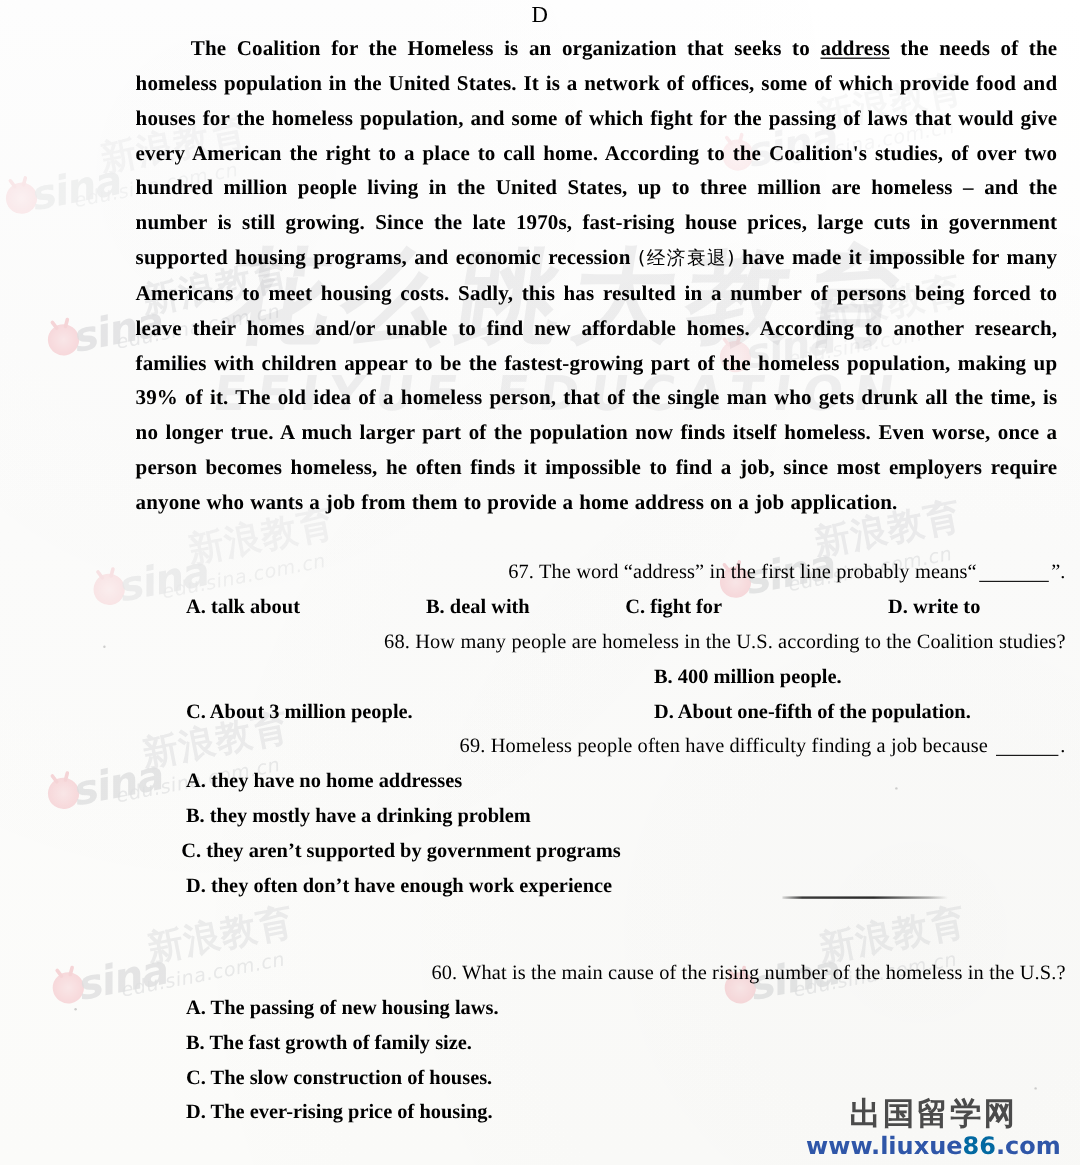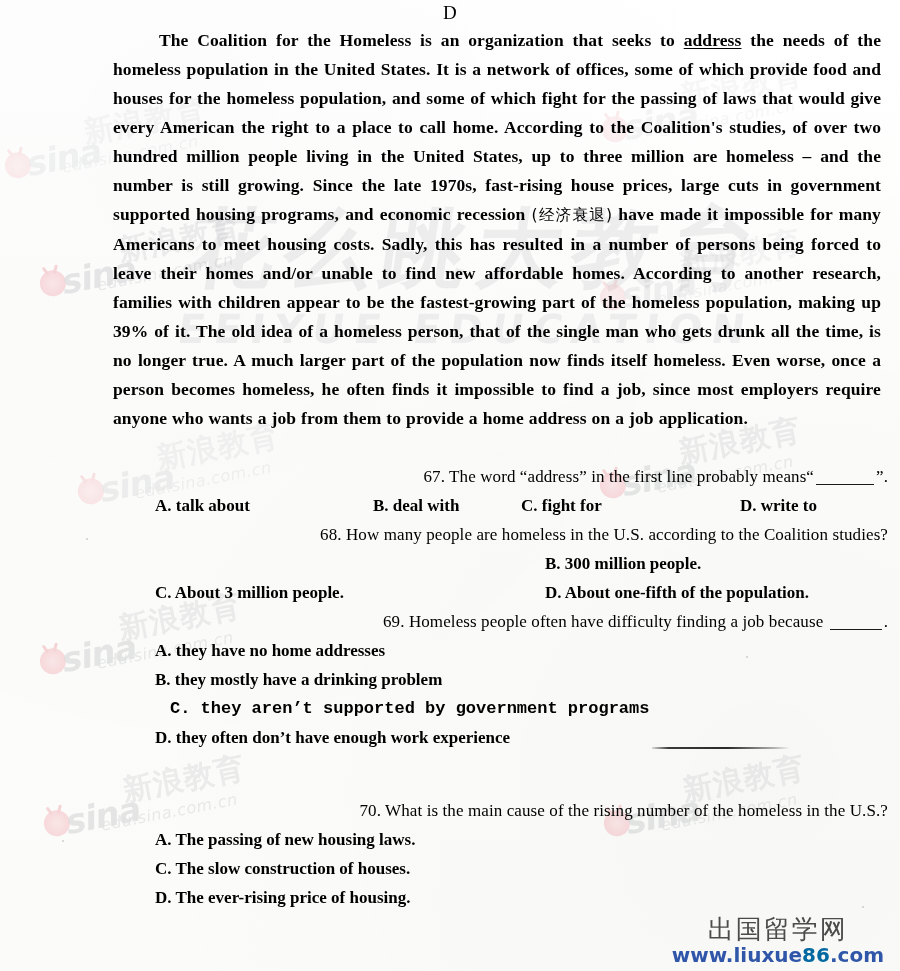--- a/index.html
+++ b/index.html
@@ -239,21 +239,21 @@
     position: absolute;
     right: 16px;
     bottom: 6px;
     z-index: 6;
     text-align: center;
     line-height: 1.0;
   }
   .footer-stamp .cn {
     font-family: "DejaVu Sans", sans-serif;
     font-size: 26px;
-    font-weight: 400;
+    font-weight: 700;
     color: #4b4b4b;
     letter-spacing: 2px;
     display: block;
   }
   .footer-stamp .url {
     font-family: "DejaVu Sans", sans-serif;
     font-size: 20px;
     font-weight: 700;
     color: #2f56a8;
     letter-spacing: 0px;
@@ -361,55 +361,58 @@
 
     <div class="passage" id="passage-host">
         <p style="margin: 0px;"><span class="indent"></span><span>The Coalition for the Homeless is an organization that seeks to </span><u>address</u><span> the needs of the homeless population in the United States. It is a network of offices, some of which provide food and houses for the homeless population, and some of which fight for the passing of laws that would give every American the right to a place to call home. According to the Coalition's studies, of over two hundred million people living in the United States, up to three million are homeless – and the number is still growing. Since the late 1970s, fast-rising house prices, large cuts in government supported housing programs, and economic recession </span><span class="cn-gloss">(经济衰退)</span><span> have made it impossible for many Americans to meet housing costs. Sadly, this has resulted in a number of persons being forced to leave their homes and/or unable to find new affordable homes. According to another research, families with children appear to be the fastest-growing part of the homeless population, making up 39% of it. The old idea of a homeless person, that of the single man who gets drunk all the time, is no longer true. A much larger part of the population now finds itself homeless. Even worse, once a person becomes homeless, he often finds it impossible to find a job, since most employers require anyone who wants a job from them to provide a home address on a job application.</span></p>
       </div>
 
     <div class="questions" id="questions-host">
         <div class="q-block">
           <div class="qrow"><span>67. </span><span>The word “address” in the first line probably means“</span><span class="blank-line"></span><span>”.</span></div>
           <div class="opt-row">
             <span class="opt" style="left: 42px;">A. talk about</span>
-            <span class="opt" style="left: 260px;">B. deal with</span>
+            <span class="opt" style="left: 242px;">B. deal with</span>
             <span class="opt" style="left: 408px;">C. fight for</span>
             <span class="opt" style="left: 627px;">D. write to</span>
           </div>
         </div>
         <div class="q-block">
           <div class="qrow"><span>68. </span><span>How many people are homeless in the U.S. according to the Coalition studies?</span></div>
           <div class="opt-row">
-            <span class="opt" style="left: 432px;">B. 300 million people.</span>
+            <span class="opt" style="left: 432px;">B. 400 million people.</span>
           </div>
           <div class="opt-row">
             <span class="opt" style="left: 42px;">C. About 3 million people.</span>
             <span class="opt" style="left: 432px;">D. About one-fifth of the population.</span>
           </div>
         </div>
         <div class="q-block">
           <div class="qrow"><span>69. </span><span>Homeless people often have difficulty finding a job because </span><span class="blank-line short"></span><span>.</span></div>
           <div class="opt-row">
             <span class="opt" style="left: 42px;">A. they have no home addresses</span>
           </div>
           <div class="opt-row">
             <span class="opt" style="left: 42px; text-align: center;">B. they mostly have a drinking problem</span>
           </div>
           <div class="opt-row">
-            <span class="opt" style="left: 57px; font-family: Liberation Mono, monospace;">C. they aren’t supported by government programs</span>
+            <span class="opt" style="left: 38px;">C. they aren’t supported by government programs</span>
           </div>
           <div class="opt-row">
             <span class="opt" style="left: 42px;">D. they often don’t have enough work experience</span>
           </div>
         </div>
         <div class="q-block">
           <div class="spacer-lg"></div>
-          <div class="qrow"><span>70. </span><span>What is the main cause of the rising number of the homeless in the U.S.?</span></div>
+          <div class="qrow"><span>60. </span><span>What is the main cause of the rising number of the homeless in the U.S.?</span></div>
           <div class="opt-row">
             <span class="opt" style="left: 42px;">A. The passing of new housing laws.</span>
+          </div>
+          <div class="opt-row">
+            <span class="opt" style="left: 42px;">B. The fast growth of family size.</span>
           </div>
           <div class="opt-row">
             <span class="opt" style="left: 42px;">C. The slow construction of houses.</span>
           </div>
           <div class="opt-row">
             <span class="opt" style="left: 42px;">D. The ever-rising price of housing.</span>
           </div>
         </div>
       </div>
 

